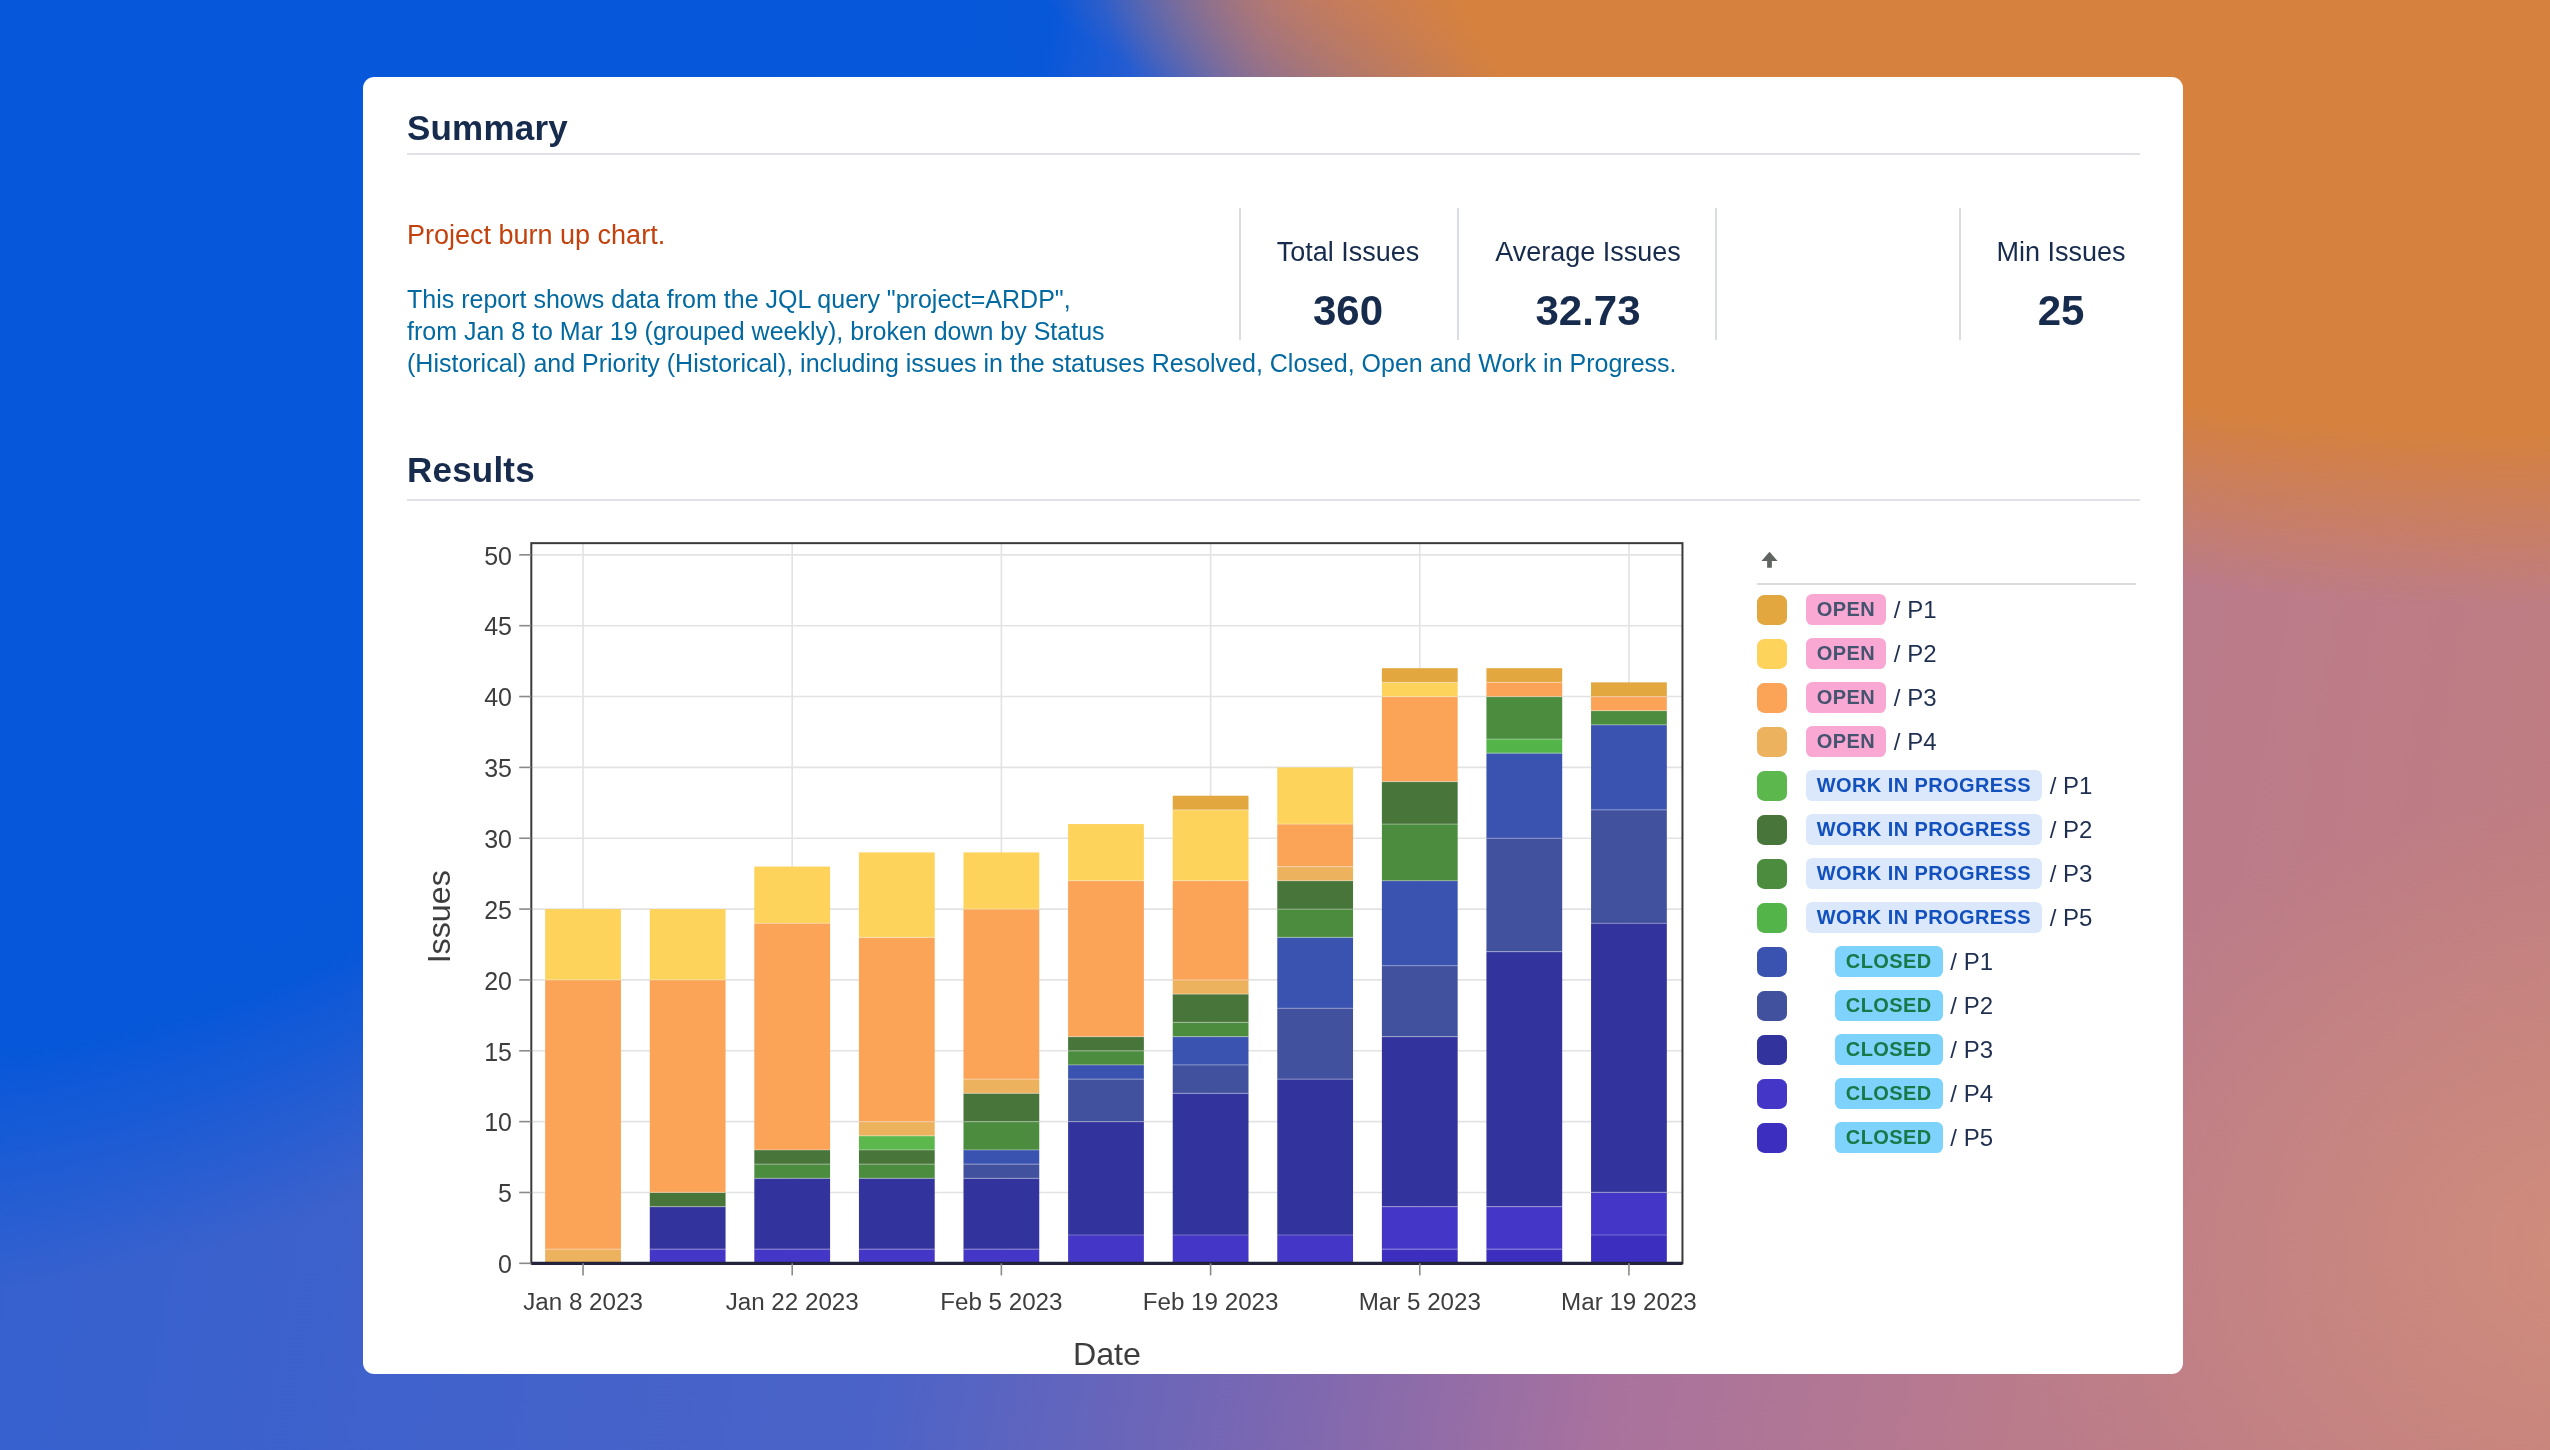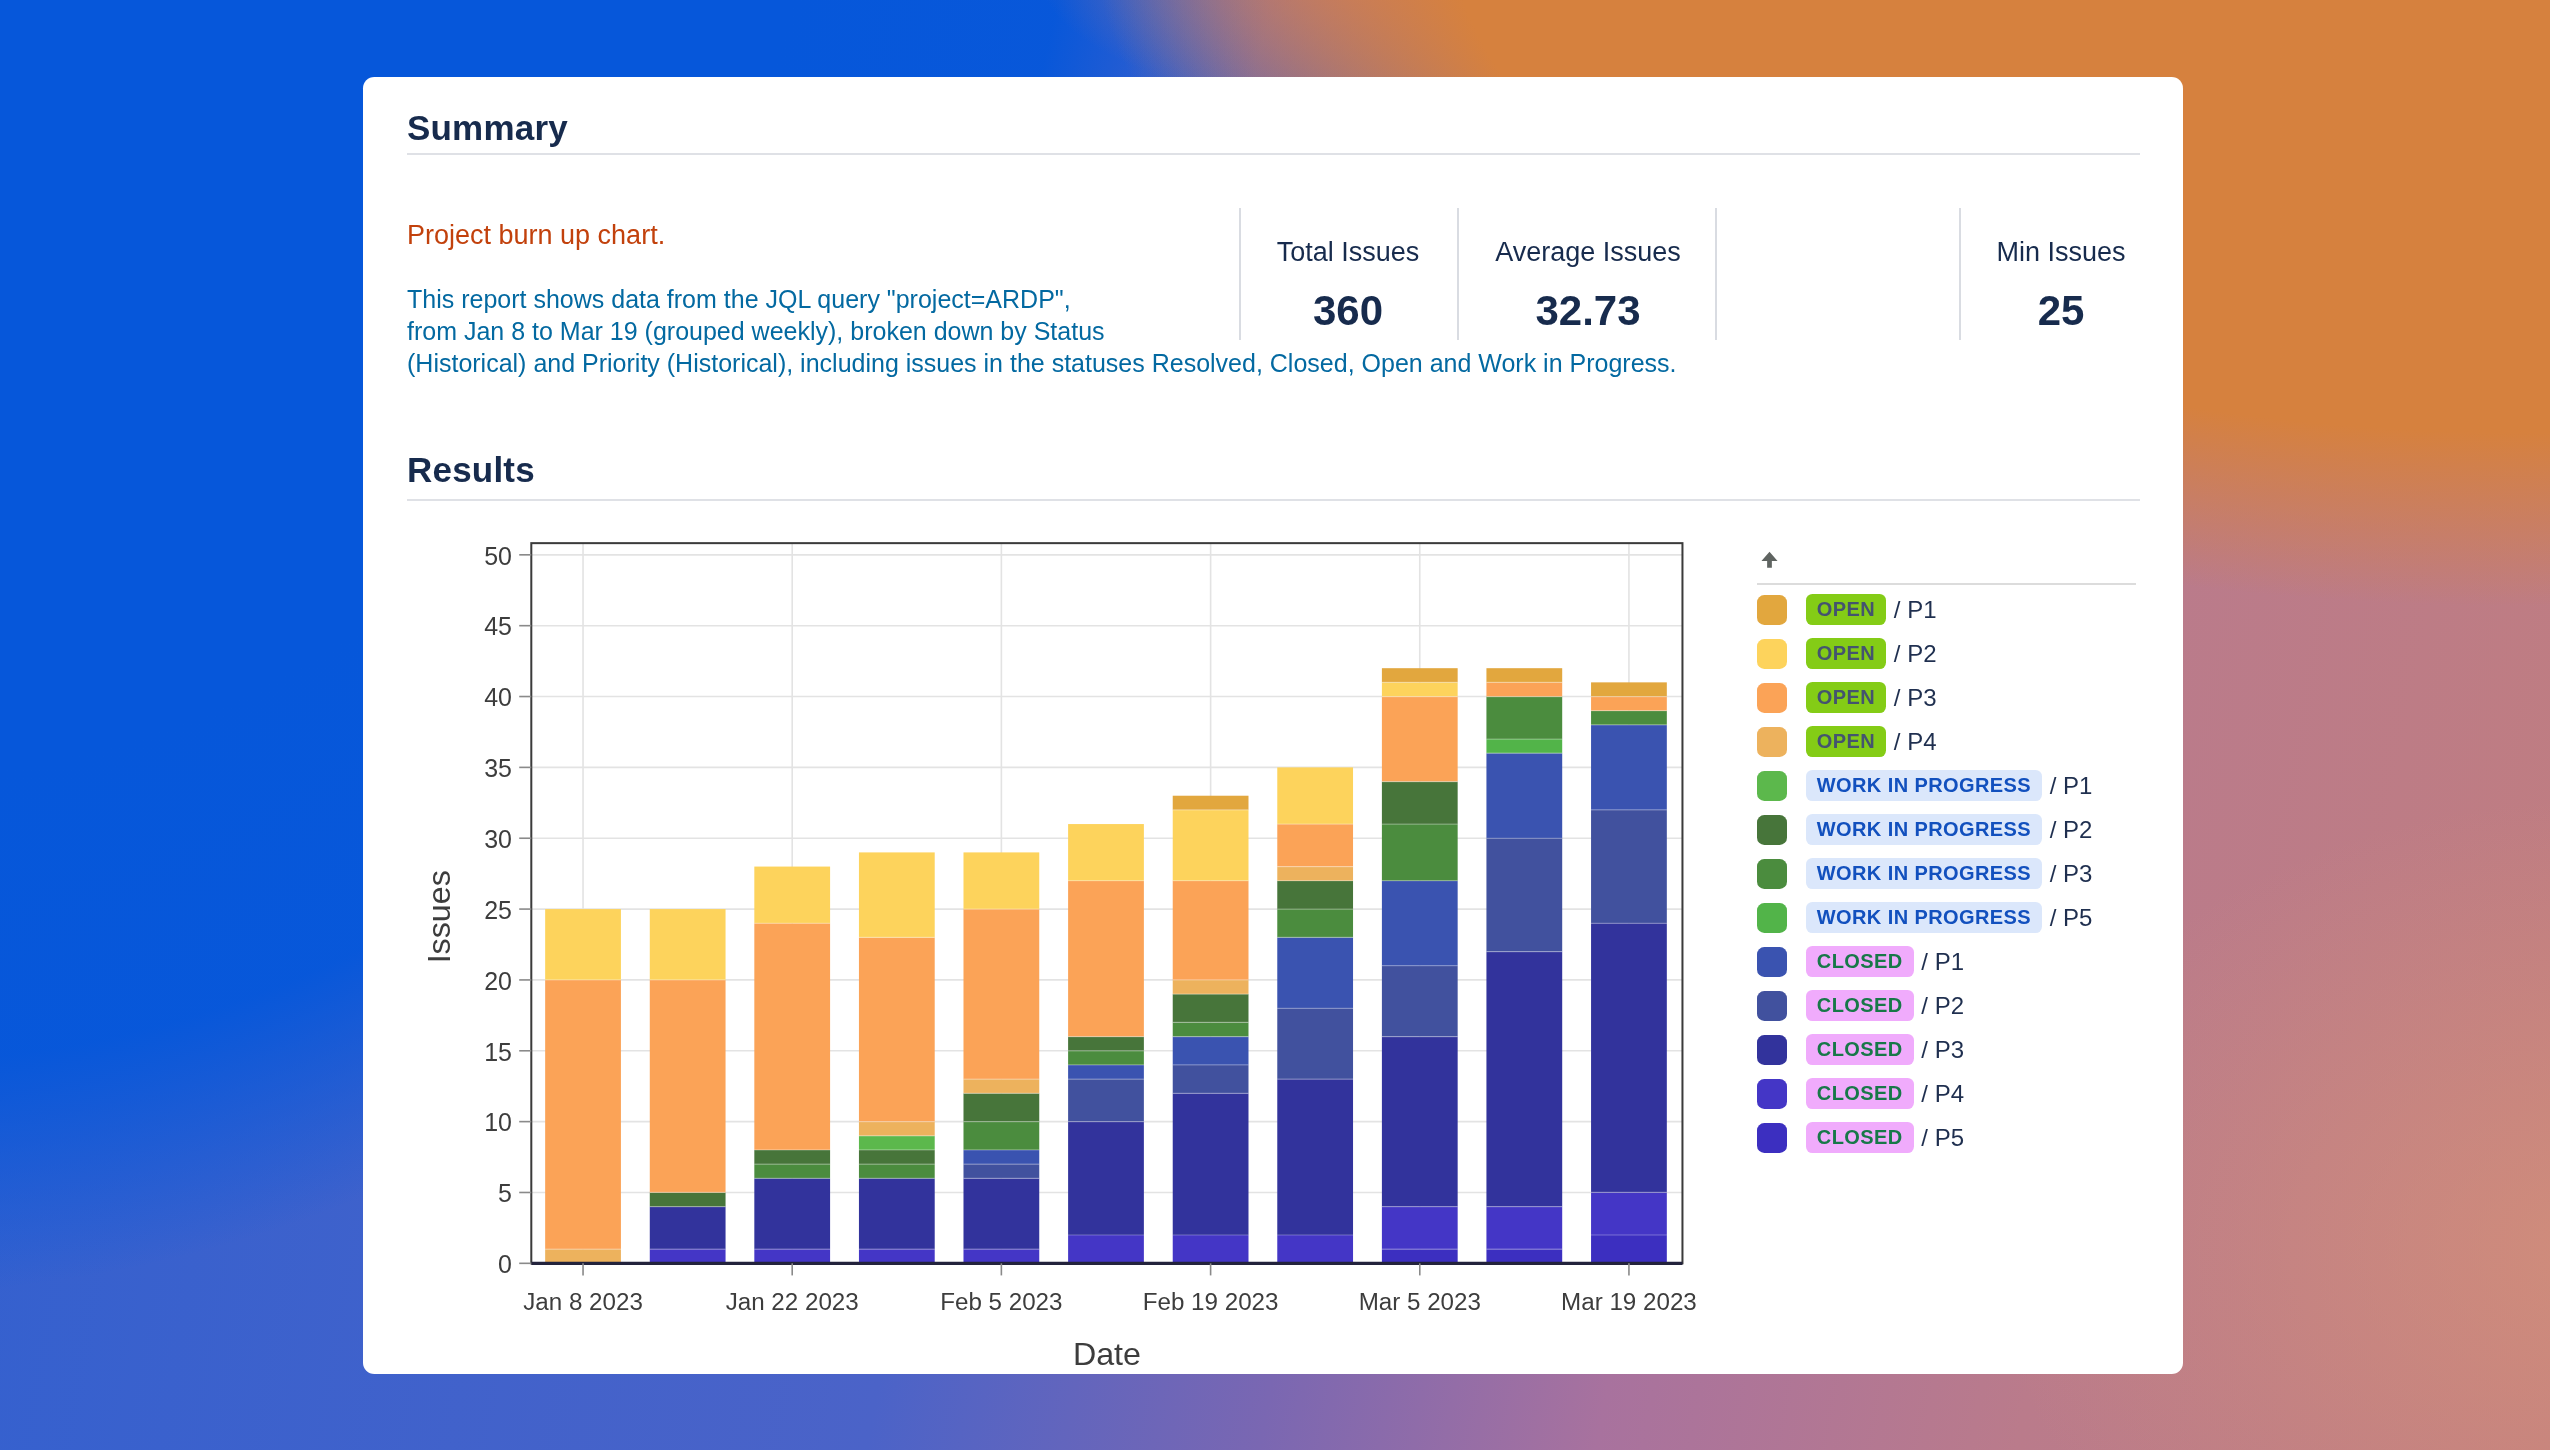--- a/index.html
+++ b/index.html
@@ -23,23 +23,23 @@
 .sval { font-size:42px; font-weight:700; color:#172b4d; margin-top:19.3px; }
 .sdiv { position:absolute; top:0px; width:1.6px; height:132px; background:#d9dce2; }
 .chart { position:absolute; left:0; top:426px; }
 svg text { font-family:"Liberation Sans", sans-serif; }
 .legend { position:absolute; left:1394px; top:472px; width:379px; }
 .larrow { height:34px; padding-left:1.6px; }
 .lsep { height:1.6px; background:#dcdcdc; margin-bottom:3.2px; }
 .lrow { height:44px; display:flex; align-items:center; }
 .sw { width:30px; height:30px; border-radius:7.3px; flex:0 0 30px; margin-right:18.5px; }
 .bdg { font-weight:700; font-size:20px; padding:4px 11.3px; border-radius:6.4px; letter-spacing:0.4px; }
-.bdg.open { background:#84cc16; color:#44546f; }
+.bdg.open { background:#f9a8d4; color:#44546f; }
 .bdg.wip { background:#dbe7fb; color:#1250be; }
-.bdg.closed { background:#f0abfc; color:#177848; }
+.bdg.closed { background:#7dd3fc; color:#177848;margin-left:29px; }
 .pr { font-size:24px; color:#1f2f4f; margin-left:0.8px; }
 </style></head>
 <body>
 <div class="card">
   <div class="h2" style="top:31px">Summary</div>
   <div class="hr" style="top:76px"></div>
   <div class="p1">Project burn up chart.</div>
   <div class="p2">This report shows data from the JQL query "project=ARDP",<br>from Jan 8 to Mar 19 (grouped weekly), broken down by Status<br>(Historical) and Priority (Historical), including issues in the statuses Resolved, Closed, Open and Work in Progress.</div>
   <div class="stats">
       <div class="stat" style="left:985px">

